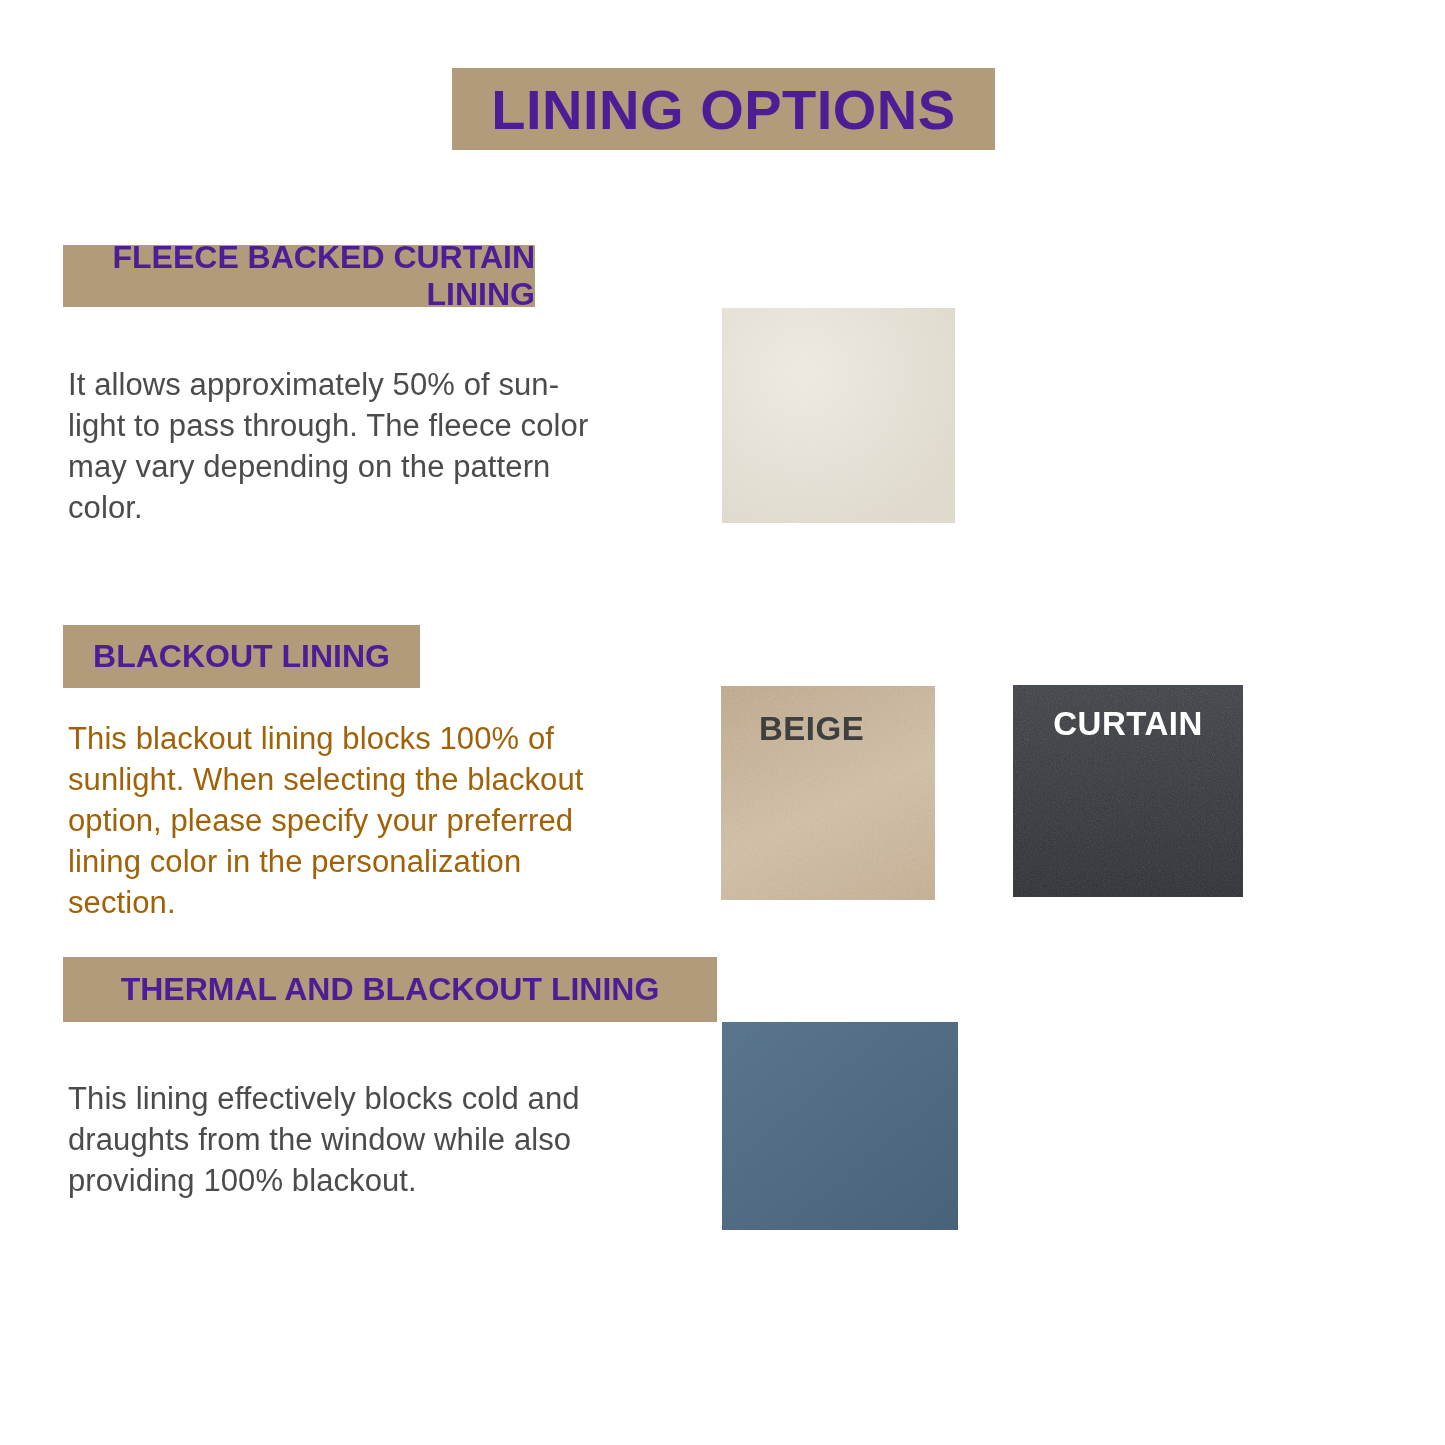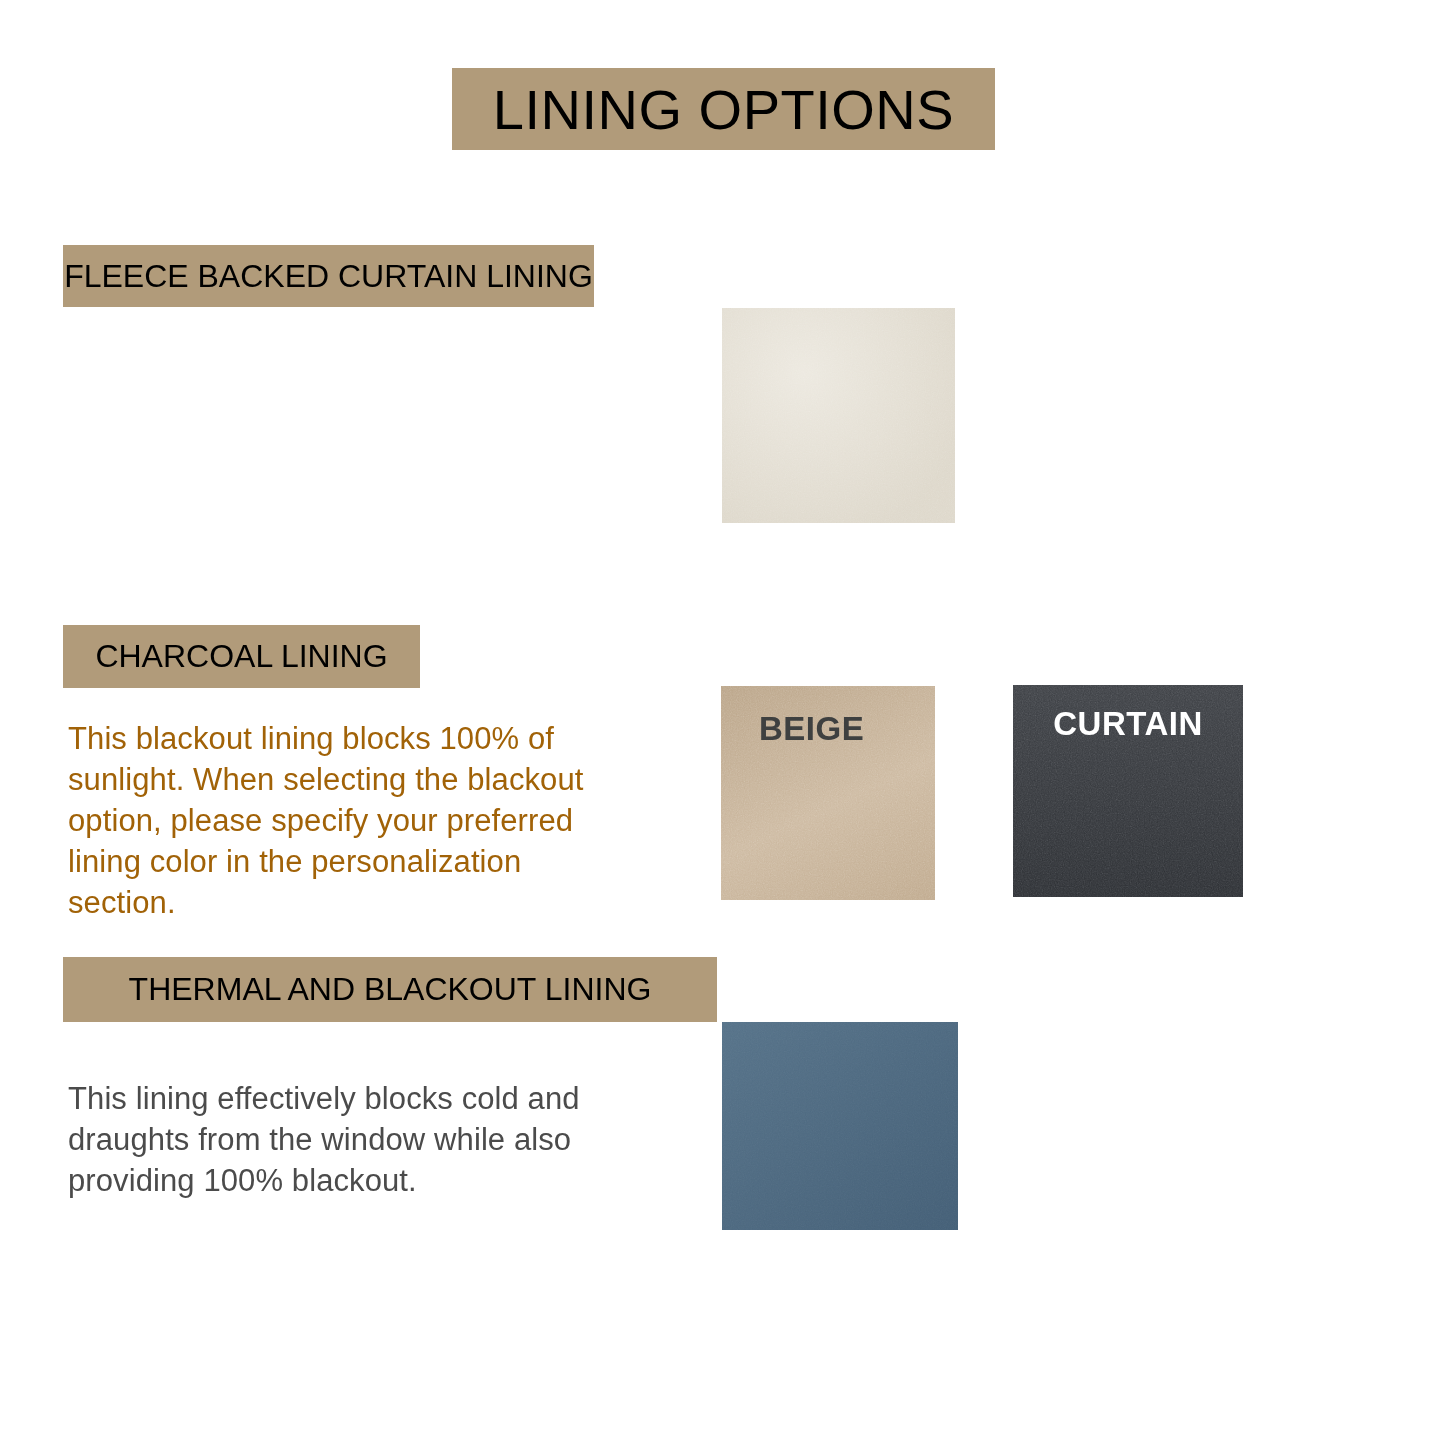--- a/index.html
+++ b/index.html
@@ -11,30 +11,30 @@
     font-family: "Liberation Sans", sans-serif;
     overflow: hidden;
   }
 
   
   .banner {
     position: absolute;
     display: flex;
     align-items: center;
     justify-content: center;
-    color: #000000;
-    font-weight: normal;
+    color: #4c1d95;
+    font-weight: bold;
     box-sizing: border-box;
     text-align: right;
   }
   .title-banner {
     left: 452px; top: 68px; width: 543px; height: 82px;
     font-size: 56px; letter-spacing: 0.5px;
   }
-  .header-fleece   { left: 63px; top: 245px; width: 531px; height: 62px; font-size: 32px; }
+  .header-fleece   { left: 63px; top: 245px; width: 472px; height: 62px; font-size: 32px; }
   .header-blackout { left: 63px; top: 625px; width: 357px; height: 63px; font-size: 32px; }
   .header-thermal  { left: 63px; top: 957px; width: 654px; height: 65px; font-size: 32px; }
 
   
   .body-text {
     position: absolute;
     font-size: 31px;
     line-height: 41px;
     white-space: pre-line;
     letter-spacing: 0.1px;
@@ -90,28 +90,32 @@
         <feTurbulence type="fractalNoise" baseFrequency="0.85" numOctaves="2" seed="7" stitchTiles="stitch"></feTurbulence>
         <feColorMatrix type="saturate" values="0"></feColorMatrix>
       </filter>
     </defs>
   </svg>
 
   <div class="banner title-banner" style="background-color: rgb(177, 155, 122);">LINING OPTIONS</div>
 
   <div class="banner header-fleece" style="background-color: rgb(177, 155, 122);">FLEECE BACKED CURTAIN LINING</div>
 
+  <div class="body-text body-fleece" style="color: rgb(75, 75, 75);">It allows approximately 50% of sun-
+light to pass through. The fleece color
+may vary depending on the pattern
+color.</div>
 
   <div class="swatch swatch-fleece" style="background-color: rgb(230, 225, 213);">
     <svg class="grain grain-medium">
       <rect width="100%" height="100%" filter="url(#grain)"></rect>
     </svg>
   </div>
 
-  <div class="banner header-blackout" style="background-color: rgb(177, 155, 122);">CHARCOAL LINING</div>
+  <div class="banner header-blackout" style="background-color: rgb(177, 155, 122);">BLACKOUT LINING</div>
 
   <div class="body-text body-blackout" style="color: #a16207;">This blackout lining blocks 100% of
 sunlight. When selecting the blackout
 option, please specify your preferred
 lining color in the personalization
 section.</div>
 
   <div class="swatch swatch-beige" style="background-color: rgb(198, 176, 148);">
     <svg class="grain grain-strong">
       <rect width="100%" height="100%" filter="url(#grain)"></rect>

